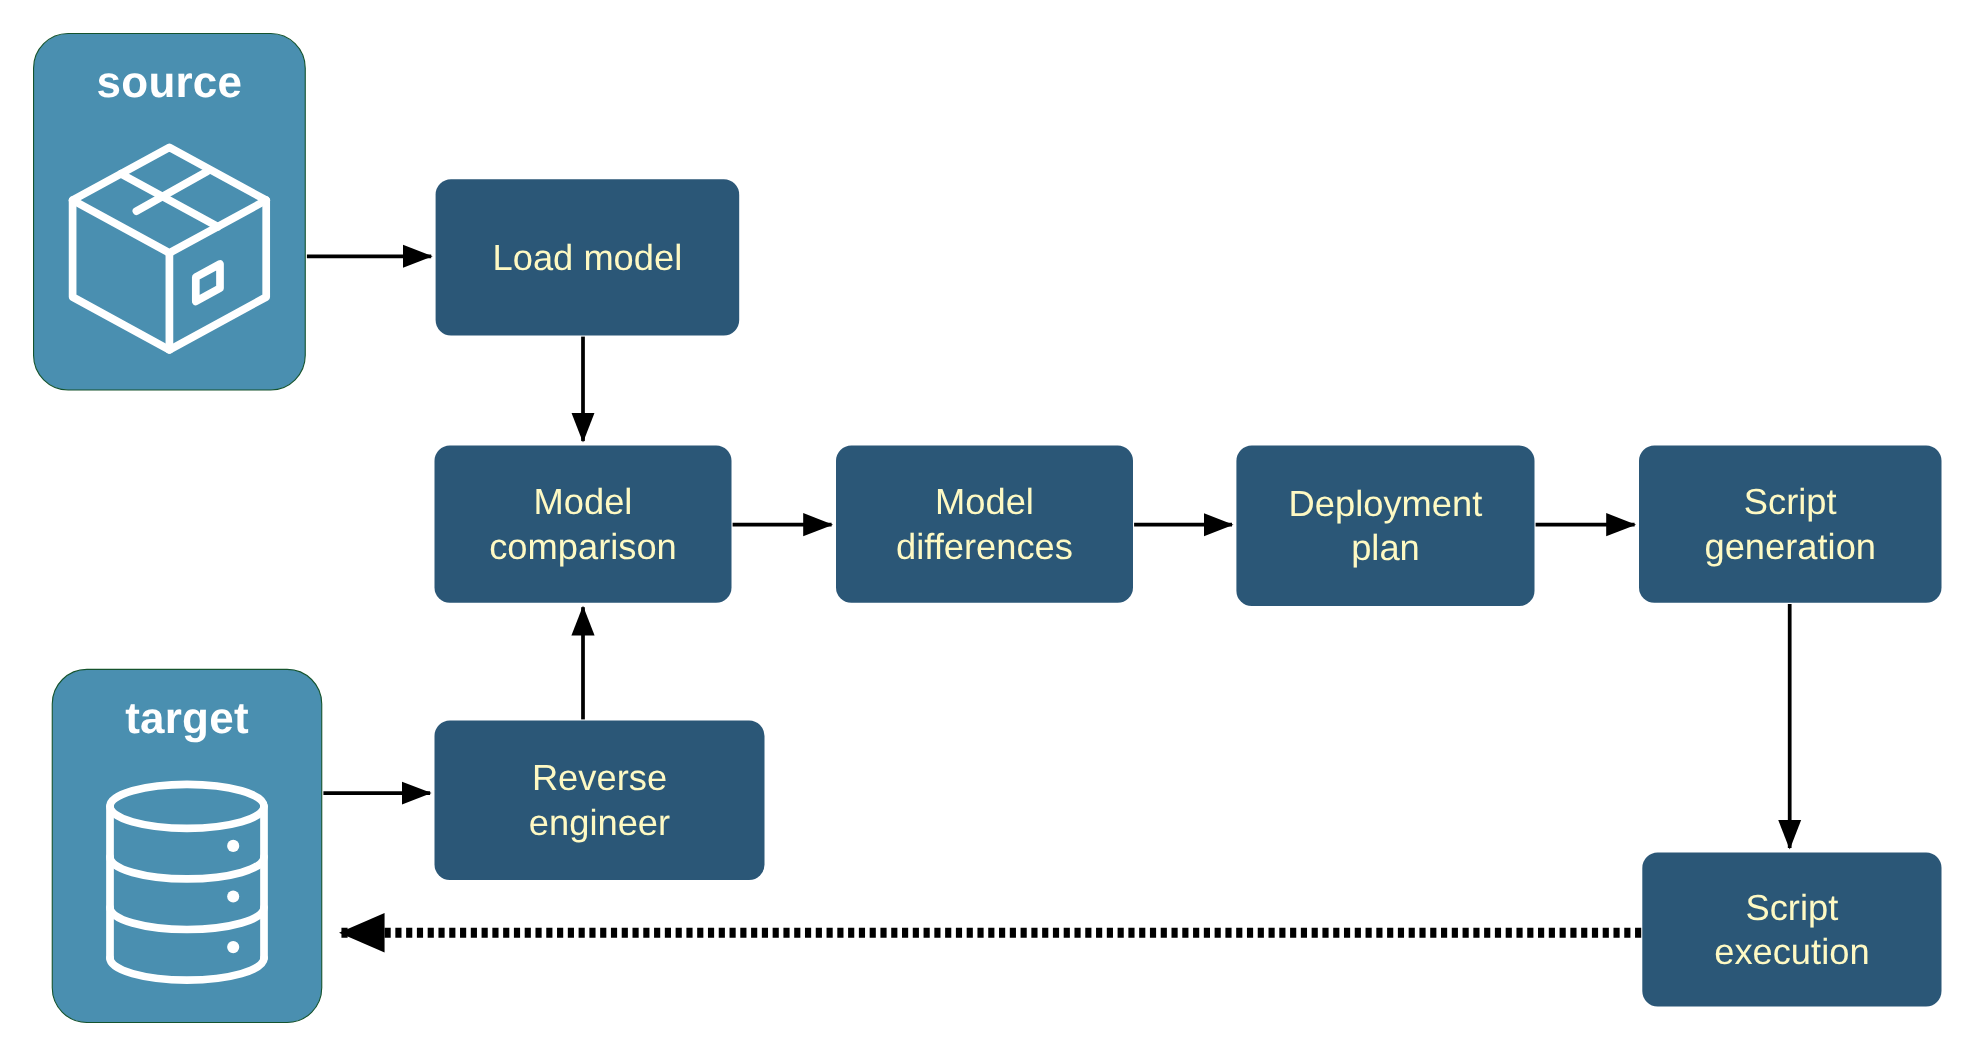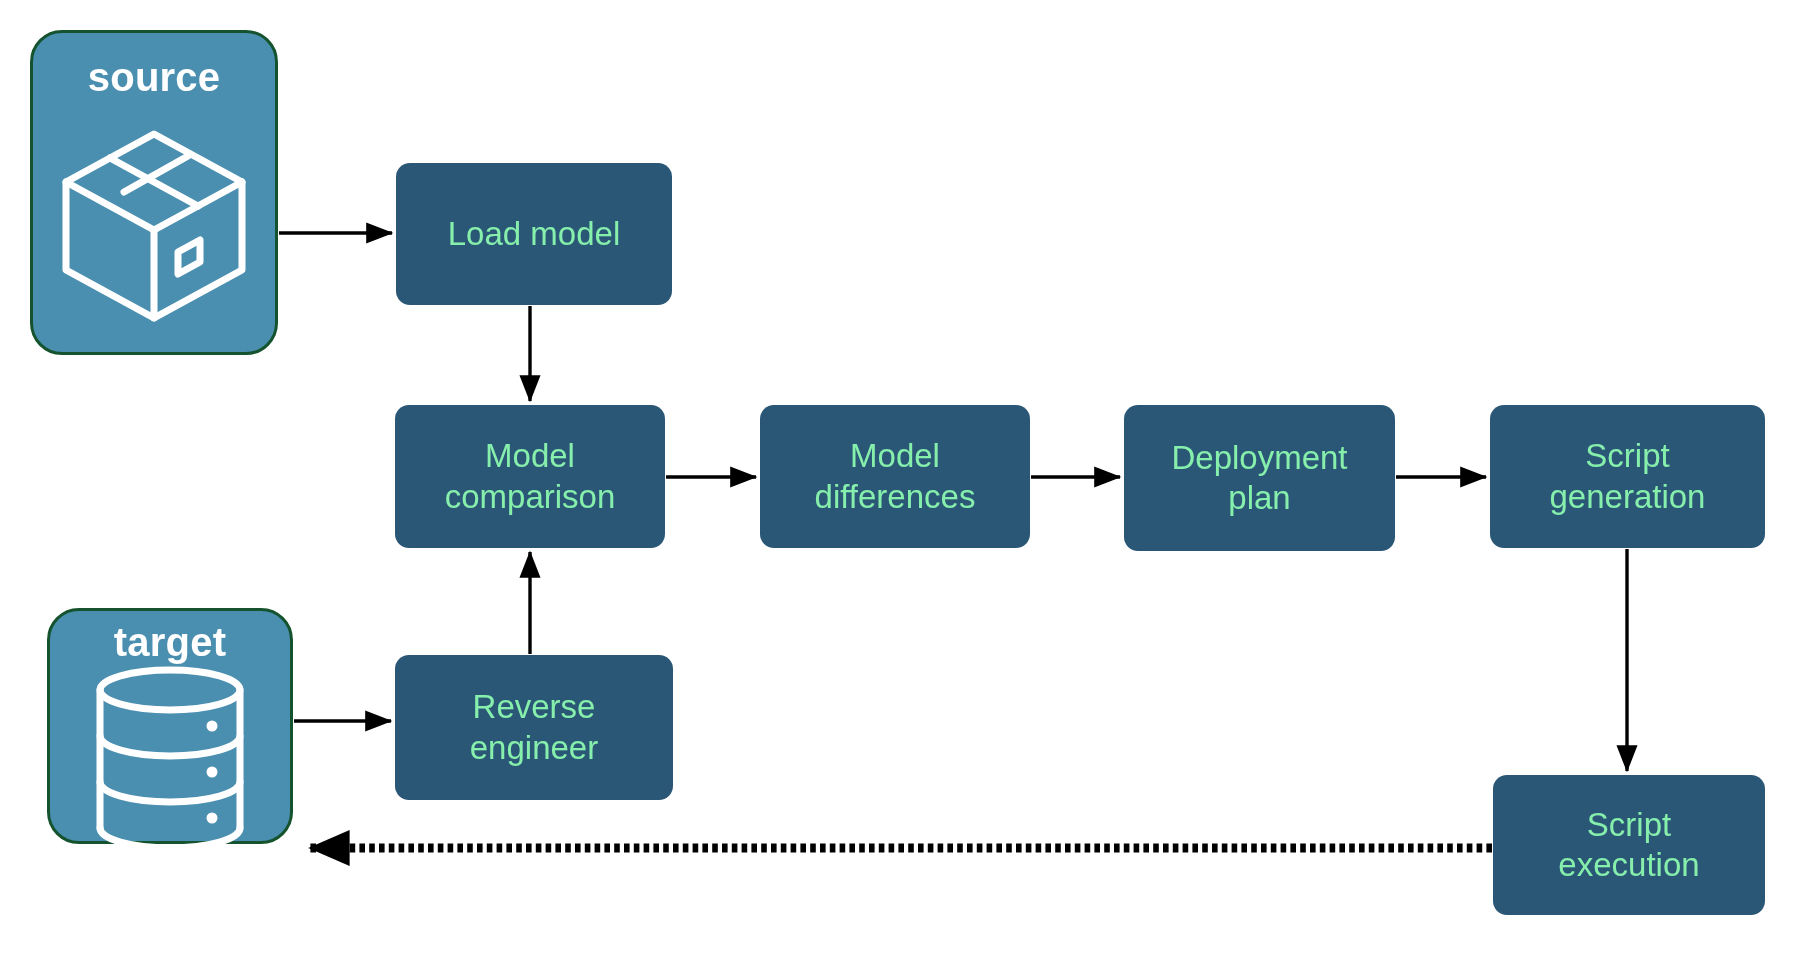--- a/index.html
+++ b/index.html
@@ -16,27 +16,27 @@
     position: relative;
     width: 1800px;
     height: 959px;
     background: #ffffff;
     overflow: hidden;
   }
   
   .endpoint {
     position: absolute;
     background: #4a8fb0;
-    border: 3px solid #14532d;
+    border: 1px solid #14532d;
     border-radius: 32px;
     box-sizing: border-box;
     display: flex;
     flex-direction: column;
     align-items: center;
-    justify-content: center;
+    justify-content: flex-start;
   }
   .endpoint-label {
     color: #ffffff;
     font-weight: bold;
     font-size: 40px;
     line-height: 1.1;
     letter-spacing: 0.2px;
     margin-top: 22px;
     user-select: none;
   }
@@ -52,21 +52,21 @@
     position: absolute;
     background: #2b5777;
     border-radius: 14px;
     box-sizing: border-box;
     display: flex;
     align-items: center;
     justify-content: center;
     text-align: center;
   }
   .process-label {
-    color: #86efac;
+    color: #fef9c3;
     font-size: 33px;
     line-height: 1.22;
     padding: 0 10px;
     user-select: none;
     white-space: pre-line;
   }
   
   #edges {
     position: absolute;
     left: 0;
@@ -121,21 +121,21 @@
         <path d="M94 102 L94 190"></path>
 
         <path d="M50 30 L138 78"></path>
         <path d="M128 28 L64 64"></path>
 
         <path d="M118 124 L140 112 L140 134 L118 146 Z"></path>
       </svg>
     </div>
   </div>
 
-  <div class="endpoint" style="left:47px; top:608px; width:246px; height:236px;">
+  <div class="endpoint" style="left:47px; top:608px; width:246px; height:322px;">
     <div class="endpoint-label">target</div>
     <div class="endpoint-icon">
       <svg width="152" height="190" viewBox="0 0 152 190" xmlns="http://www.w3.org/2000/svg" fill="none" stroke="#ffffff" stroke-width="7" stroke-linejoin="round" stroke-linecap="round">
 
         <path d="M6 26 L6 164"></path>
         <path d="M146 26 L146 164"></path>
 
         <ellipse cx="76" cy="26" rx="70" ry="20"></ellipse>
 
         <path d="M6 164 A70 20 0 0 0 146 164"></path>
@@ -167,21 +167,21 @@
   <div class="process" style="left:1124px; top:405px; width:271px; height:146px;">
     <span class="process-label">Deployment
 plan</span>
   </div>
 
   <div class="process" style="left:1490px; top:405px; width:275px; height:143px;">
     <span class="process-label">Script
 generation</span>
   </div>
 
-  <div class="process" style="left:395px; top:655px; width:278px; height:145px;">
+  <div class="process" style="left:395px; top:655px; width:300px; height:145px;">
     <span class="process-label">Reverse
 engineer</span>
   </div>
 
   <div class="process" style="left:1493px; top:775px; width:272px; height:140px;">
     <span class="process-label">Script
 execution</span>
   </div>
 
 </div>

